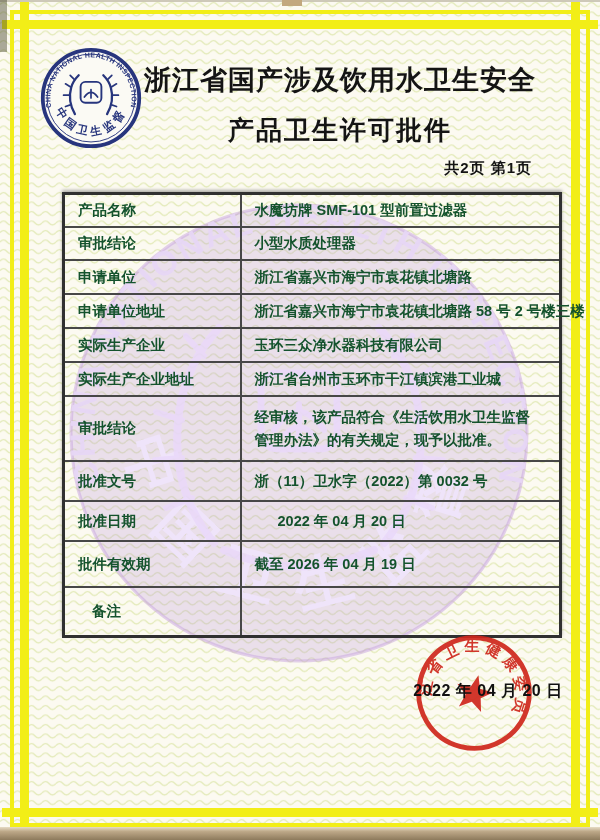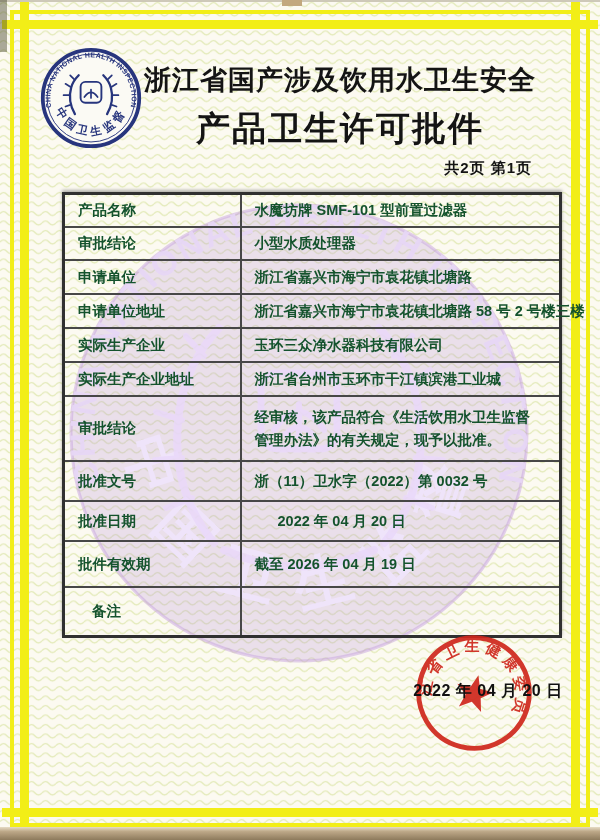--- a/index.html
+++ b/index.html
@@ -27,21 +27,21 @@
     background:linear-gradient(to bottom,#e6dcc4 0%,#bda888 35%,#8d7a5c 100%);}
   .scan-corner{position:absolute;left:0;top:0;width:7px;height:52px;background:rgba(70,70,45,.45);z-index:3;}
   .scan-topline{position:absolute;left:0;top:0;right:0;height:2px;background:rgba(120,110,80,.35);z-index:3;}
   .scan-notch{position:absolute;left:282px;top:0;width:20px;height:6px;background:#c2a87e;z-index:3;}
 
   .seal-blue{position:absolute;left:39px;top:46px;z-index:4;}
   .watermark{position:absolute;left:64px;top:198px;z-index:1;}
 
   .title{position:absolute;left:110px;top:64px;width:460px;text-align:center;z-index:4;font-family:Liberation Serif, serif;}
   .title .l1{font-size:27px;font-weight:900;letter-spacing:1px;line-height:1.25;}
-  .title .l2{font-size:34px;font-weight:900;letter-spacing:2px;margin-top:8px;}
+  .title .l2{font-size:26px;font-weight:900;letter-spacing:2px;margin-top:15px;}
 
   .page-info{position:absolute;top:159px;right:68px;font-size:15px;font-weight:700;letter-spacing:1px;z-index:4;}
 
   table.cert{
     position:absolute;left:62px;top:192px;width:500px;z-index:2;
     border-collapse:collapse;table-layout:fixed;
     box-shadow:0 -2px 3px rgba(40,40,40,.35);
   }
   table.cert td{
     border:2px solid #474747;vertical-align:middle;

